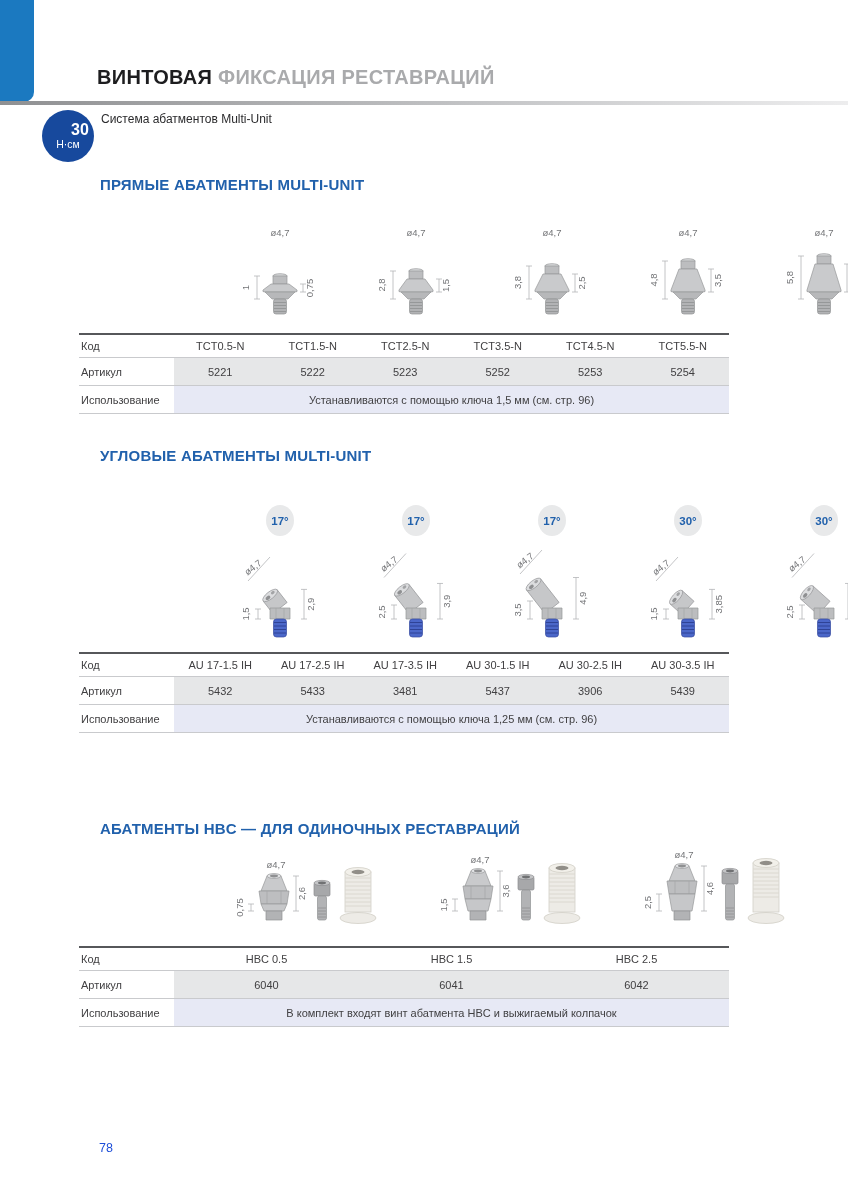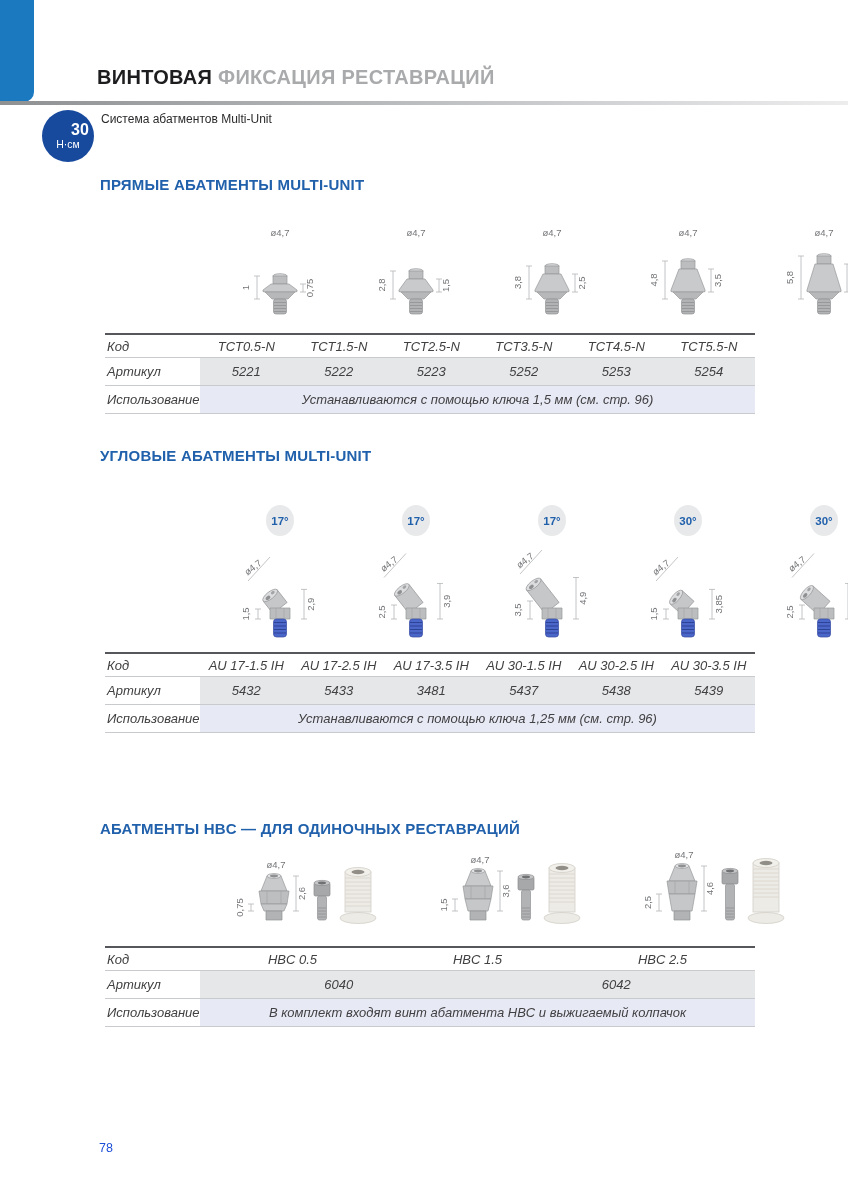--- a/index.html
+++ b/index.html
@@ -25,21 +25,21 @@
   #h0{top:176px} #h1{top:447px} #h2{top:820px}
   .figrow{position:absolute;left:190px;width:556px;display:flex;justify-content:space-between;}
   #figs0{top:222px} #figs1{top:505px} #figs2{top:824px}
   .figcol{width:92px;display:flex;flex-direction:column;align-items:center;margin-left:44px;}
   .figcol.wide{width:160px;}
   .angle-badge{width:28px;height:31px;border-radius:50%;background:#e8e9ea;color:var(--accent,#2161ac);
     font-size:11.5px;font-weight:bold;display:flex;align-items:center;justify-content:center;margin-bottom:9px;}
   .dim{fill:#737477;font-size:9.5px;}
   .dln{stroke:#b4b5b7;stroke-width:.8;fill:none;}
   .thr{stroke:#8f9092;stroke-width:.8;fill:none;}
-  .tbl{position:absolute;left:105px;width:650px;border-top:2px solid #56575a;font-size:13px;color:#414042;font-style:italic;}
+  .tbl{position:absolute;left:79px;width:650px;border-top:2px solid #56575a;font-size:11px;color:#414042;}
   .tr{display:flex;border-bottom:1px solid #c9cacd;}
   .tc-label{width:95px;display:flex;align-items:center;padding-left:2px;box-sizing:border-box;}
   .tc{flex:1;display:flex;align-items:center;justify-content:center;text-align:center;}
   .tr-code .tc,.tr-code .tc-label{height:22px;}
   .tr-sku .tc,.tr-sku .tc-label,.tr-usage .tc,.tr-usage .tc-label{height:27px;}
   .tr-sku .tc{background:var(--sku_row_bg,#e6e7e8);}
   .tr-usage .tc{background:var(--usage_row_bg,#e7e9f5);}
   #tbl0{top:333px} #tbl1{top:652px} #tbl2{top:946px}
   .pagenum{position:absolute;left:99px;top:1141px;font-size:12.5px;color:#1d4ed8;}
 </style>
@@ -317,21 +317,21 @@
         <div class="tc">AU 30-1.5 IH</div>
         <div class="tc">AU 30-2.5 IH</div>
         <div class="tc">AU 30-3.5 IH</div>
     </div>
     <div class="tr tr-sku">
       <div class="tc-label">Артикул</div>
       <div class="tc">5432</div>
         <div class="tc">5433</div>
         <div class="tc">3481</div>
         <div class="tc">5437</div>
-        <div class="tc">5438</div>
+        <div class="tc">3906</div>
         <div class="tc">5439</div>
     </div>
     <div class="tr tr-usage">
       <div class="tc-label">Использование</div>
       <div class="tc">Устанавливаются с помощью ключа 1,25 мм (см. стр. 96)</div>
     </div>
     </div>
 
   <div class="sec-heading" id="h2">АБАТМЕНТЫ HBC — ДЛЯ ОДИНОЧНЫХ РЕСТАВРАЦИЙ</div>
   <div class="figrow" id="figs2">
@@ -438,20 +438,21 @@
   <div class="tbl" id="tbl2">
       <div class="tr tr-code">
       <div class="tc-label">Код</div>
       <div class="tc">HBC 0.5</div>
         <div class="tc">HBC 1.5</div>
         <div class="tc">HBC 2.5</div>
     </div>
     <div class="tr tr-sku">
       <div class="tc-label">Артикул</div>
       <div class="tc">6040</div>
+        <div class="tc">6041</div>
         <div class="tc">6042</div>
     </div>
     <div class="tr tr-usage">
       <div class="tc-label">Использование</div>
       <div class="tc">В комплект входят винт абатмента HBC и выжигаемый колпачок</div>
     </div>
     </div>
 
   <div class="pagenum">78</div>
 </div>

